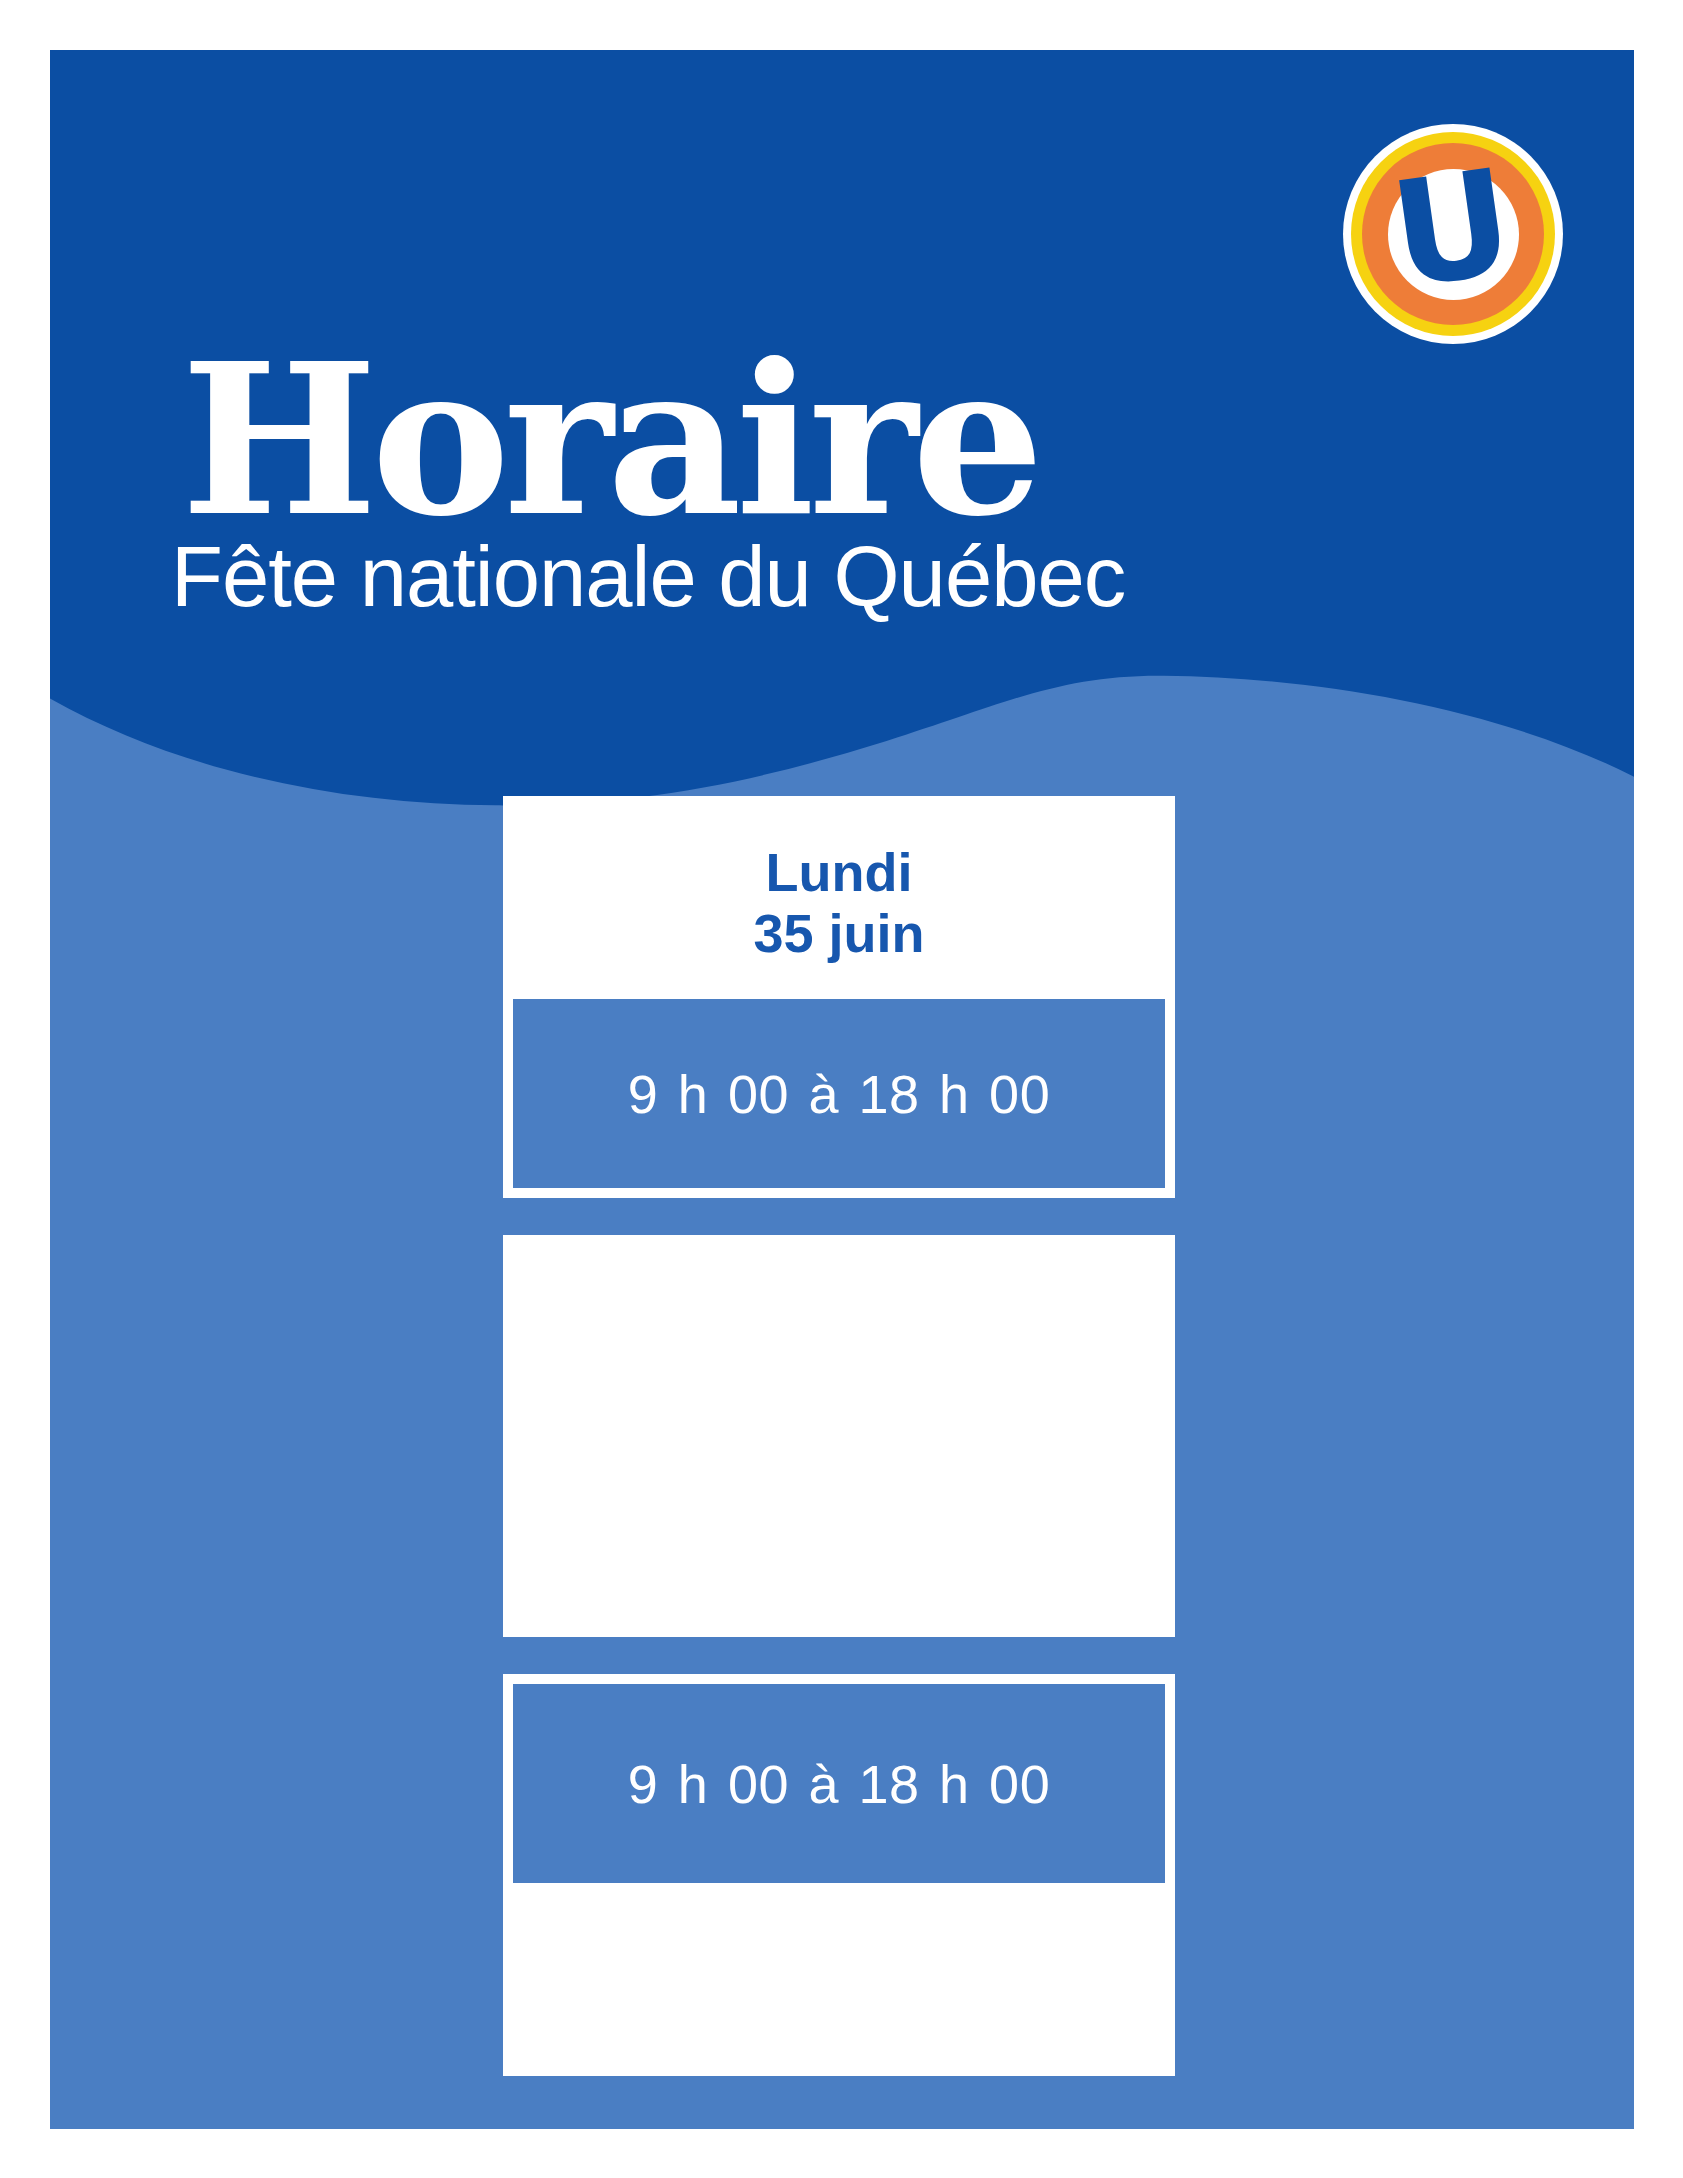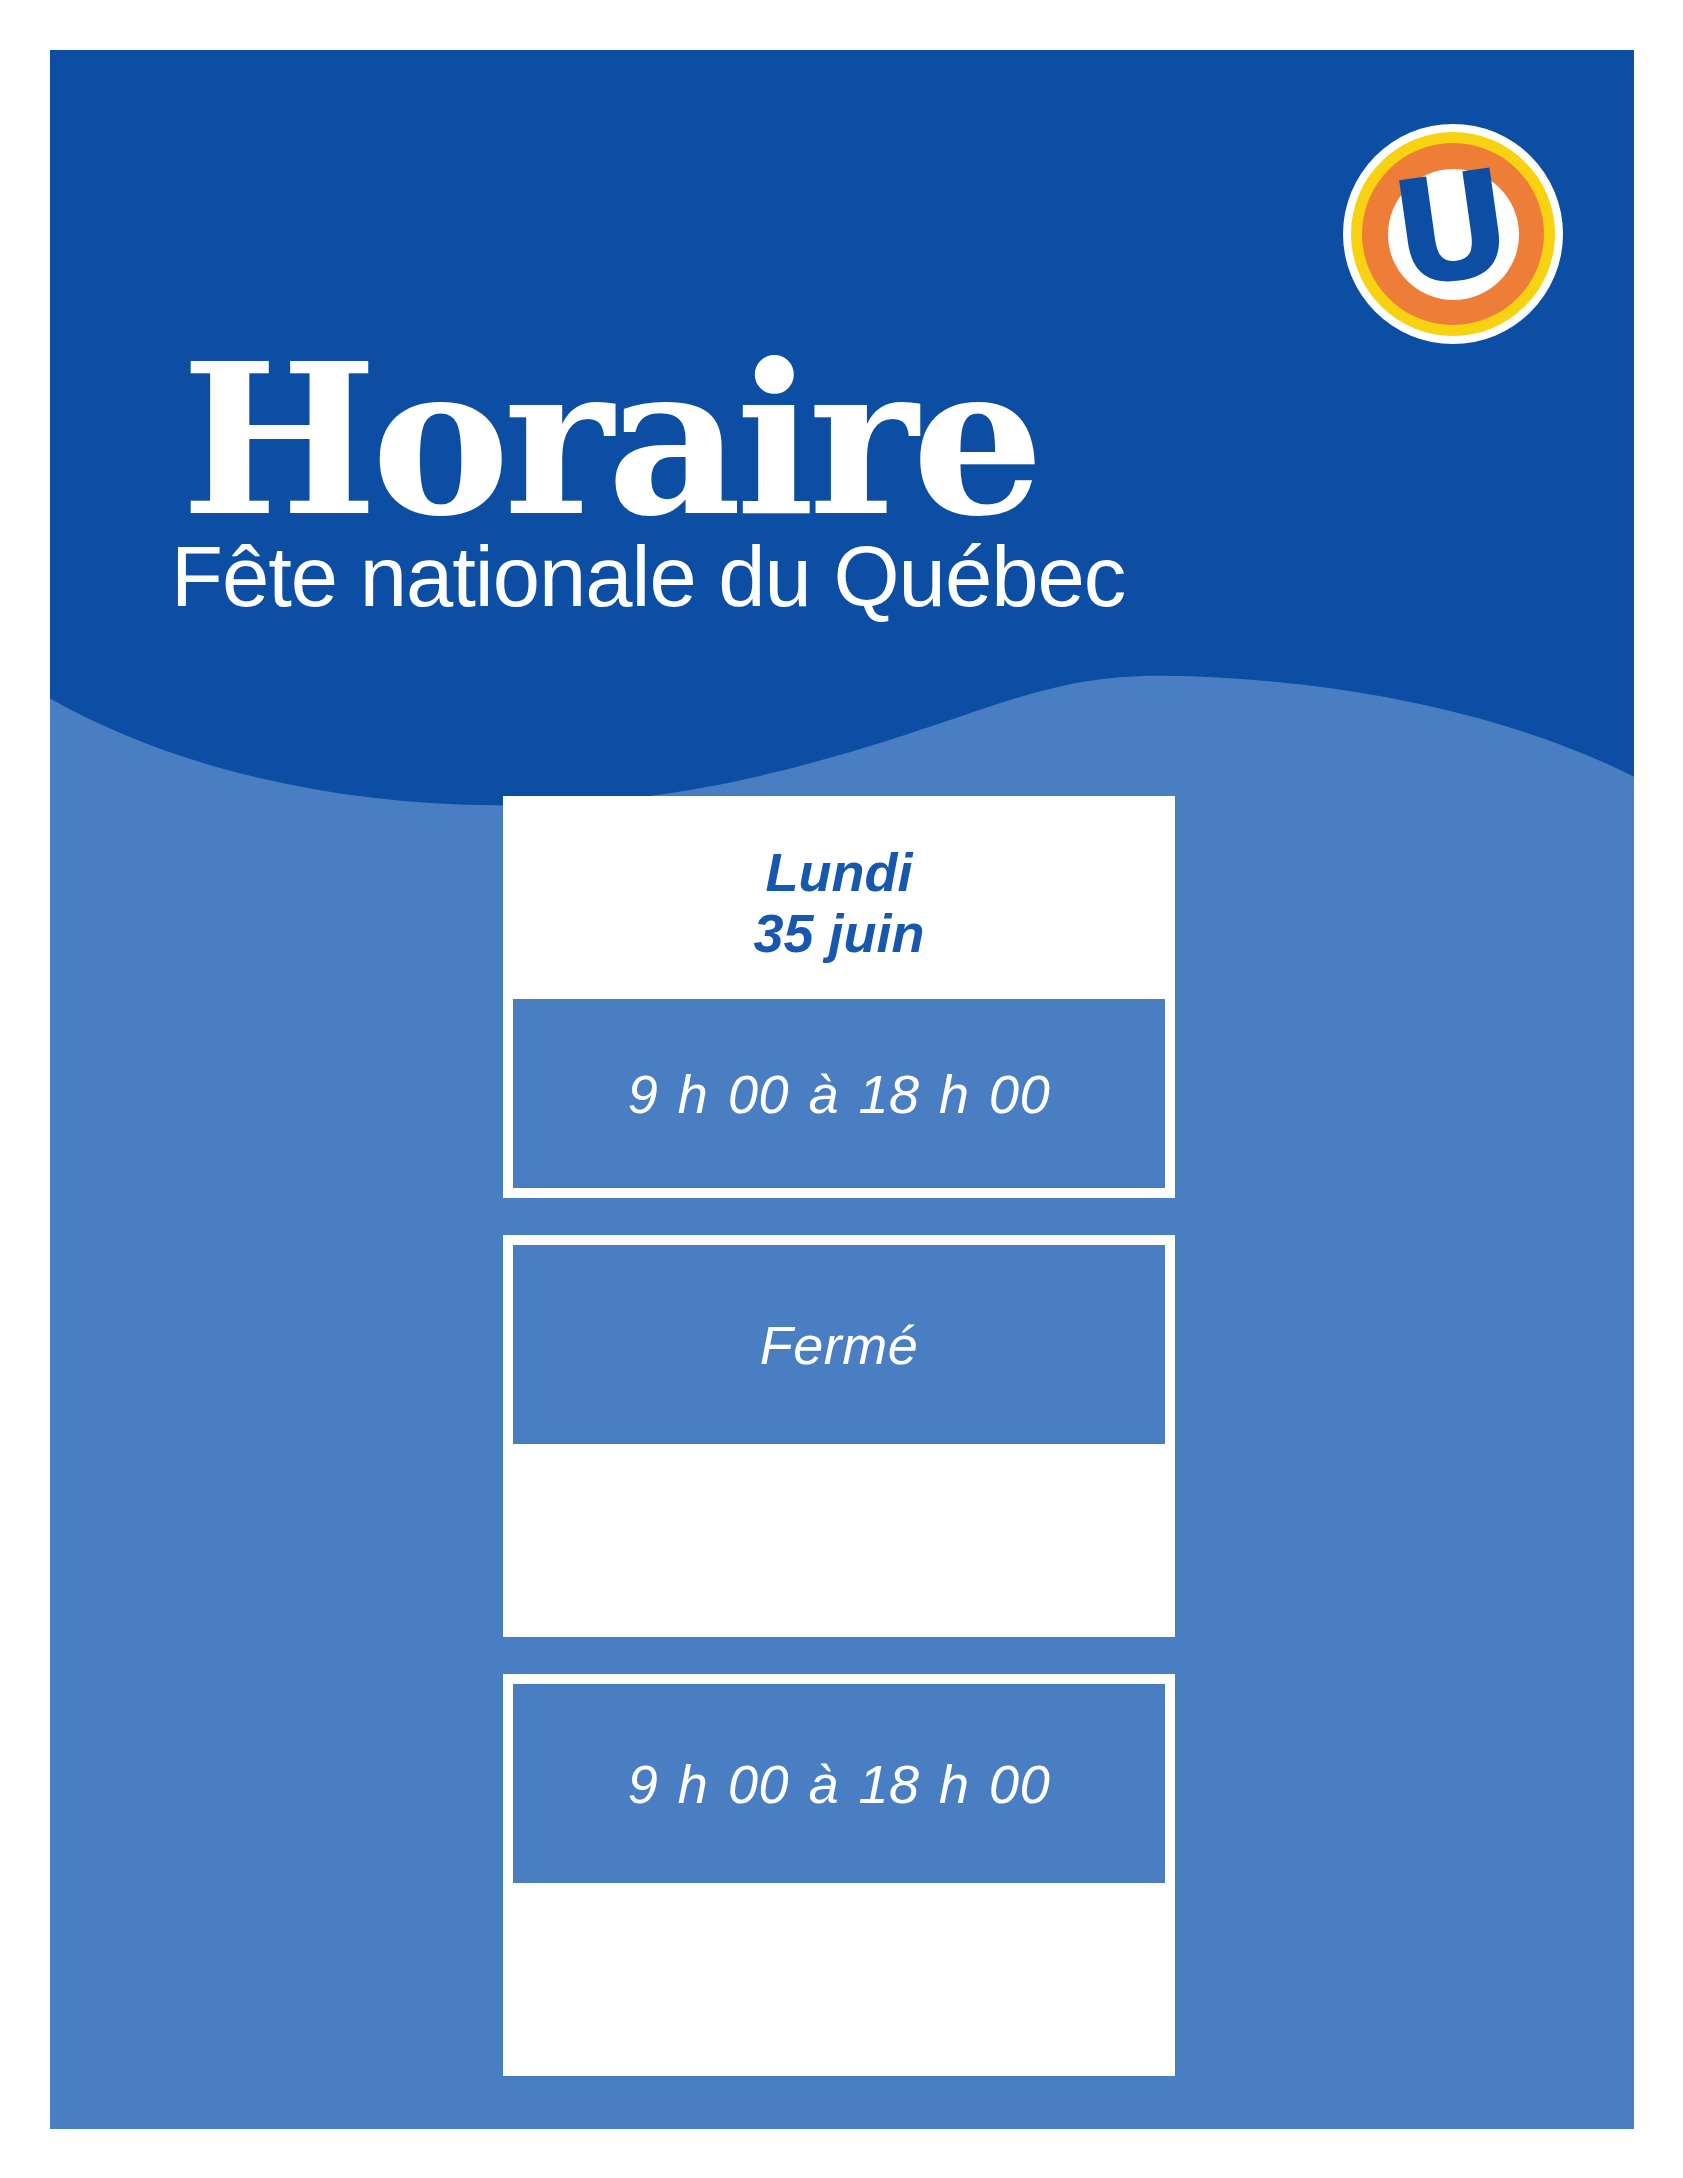--- a/index.html
+++ b/index.html
@@ -82,21 +82,21 @@
   
   .cards{
     position:absolute;left:453px;top:746px;
     width:672px;
     display:flex;flex-direction:column;gap:37px;
   }
   .card{
     width:672px;height:402px;
     background:var(--white);
     border:10px solid var(--white);
-    display:flex;flex-direction:column;font-style:italic;
+    display:flex;flex-direction:column;
   }
   .card-day-section{
     height:204px;
     background:var(--white);
     display:flex;flex-direction:column;
     align-items:center;justify-content:center;
     text-align:center;
   }
   .card-day,.card-date{
     font-family:"Liberation Sans",sans-serif;
@@ -154,23 +154,20 @@
         <div class="card-day-section">
           <div class="card-day">Lundi</div>
           <div class="card-date">35 juin</div>
         </div>
         <div class="card-hours-section">
           <span class="card-hours">9 h 00 à 18 h 00</span>
         </div>
       </div>
 
       <div class="card">
-        <div class="card-hours-section">
-          <span class="card-hours">Fermé</span>
-        </div>
       </div>
 
       <div class="card">
         <div class="card-hours-section">
           <span class="card-hours">9 h 00 à 18 h 00</span>
         </div>
       </div>
 
     </div>
   </div>

